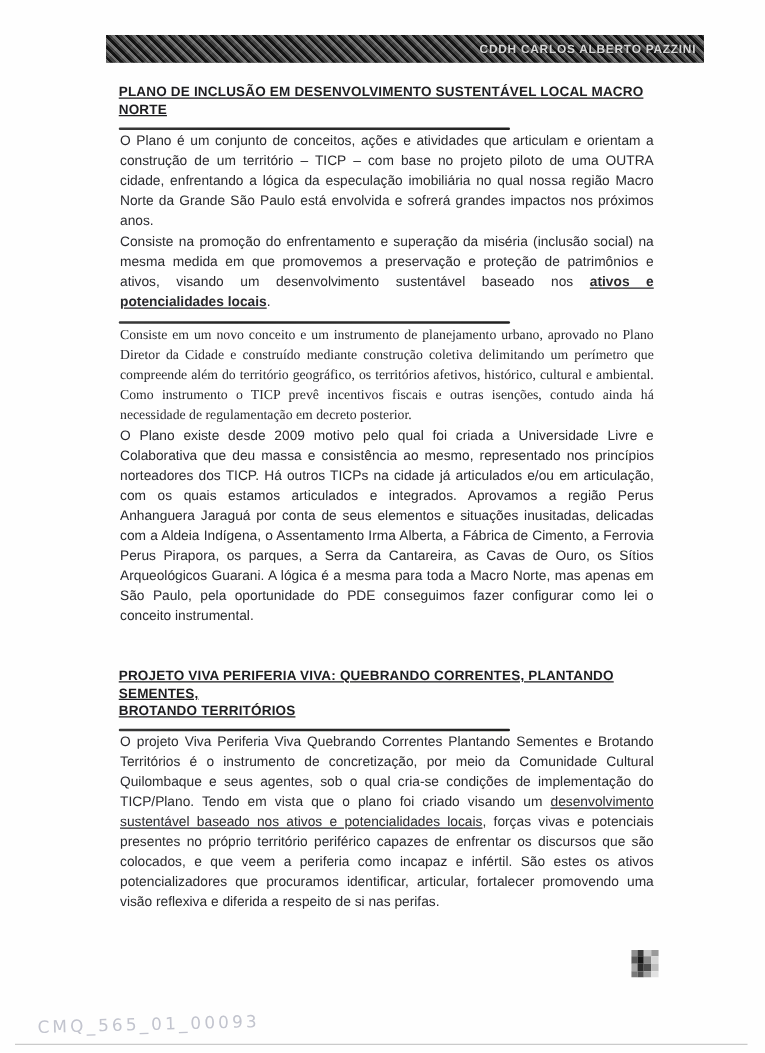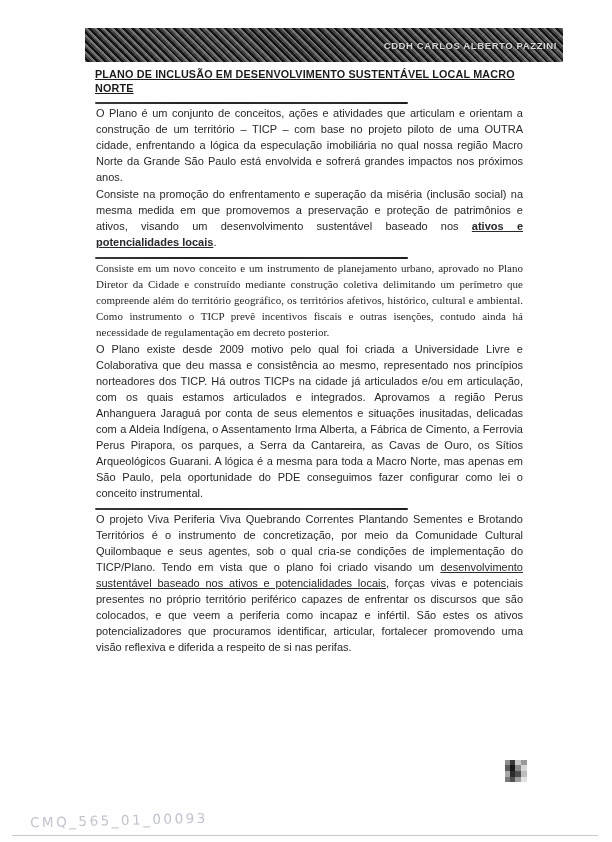--- a/index.html
+++ b/index.html
@@ -11,21 +11,21 @@
     overflow:hidden;
   }
   .page{
     position:absolute;inset:0;
     background:#fefefe;
   }
   
   .stamp-band{
     position:absolute;
     left:85px;top:28px;
-    width:478px;height:34px;
+    width:478px;height:22px;
     background-color:#1d1d1d;
     background-image:
       repeating-linear-gradient(45deg, rgba(130,130,130,.85) 0 2px, rgba(18,18,18,.92) 2px 4px, rgba(75,75,75,.8) 4px 6px),
       repeating-linear-gradient(-45deg, rgba(0,0,0,.55) 0 3px, rgba(150,150,150,.30) 3px 5px, rgba(0,0,0,.45) 5px 8px);
     display:flex;align-items:center;justify-content:flex-end;
   }
   .stamp-band .stamp-text{
     color:#d8d8d8;
     font-size:9.5px;
     font-weight:bold;
@@ -121,20 +121,21 @@
     <p class="body-par mt-14">O Plano é um conjunto de conceitos, ações e atividades que articulam e orientam a construção de um território – TICP – com base no projeto piloto de uma OUTRA cidade, enfrentando a lógica da especulação imobiliária no qual nossa região Macro Norte da Grande São Paulo está envolvida e sofrerá grandes impactos nos próximos anos.</p>
 
     <p class="body-par mt-10"><span>Consiste na promoção do enfrentamento e superação da miséria (inclusão social) na mesma medida em que promovemos a preservação e proteção de patrimônios e ativos, visando um desenvolvimento sustentável baseado nos </span><span class="em-bold-underline">ativos e potencialidades locais</span><span>.</span></p>
 
     <div class="rule"></div>
 
     <p class="body-par mt-17">Consiste em um novo conceito e um instrumento de planejamento urbano, aprovado no Plano Diretor da Cidade e construído mediante construção coletiva delimitando um perímetro que compreende além do território geográfico, os territórios afetivos, histórico, cultural e ambiental. Como instrumento o TICP prevê incentivos fiscais e outras isenções, contudo ainda há necessidade de regulamentação em decreto posterior.</p>
 
     <p class="body-par mt-12">O Plano existe desde 2009 motivo pelo qual foi criada a Universidade Livre e Colaborativa que deu massa e consistência ao mesmo, representado nos princípios norteadores dos TICP.  Há outros TICPs na cidade já articulados e/ou em articulação, com os quais estamos articulados e integrados.  Aprovamos a região Perus Anhanguera Jaraguá por conta de seus elementos e situações inusitadas, delicadas com a Aldeia Indígena, o Assentamento Irma Alberta, a Fábrica de Cimento, a Ferrovia Perus Pirapora, os parques, a Serra da Cantareira, as Cavas de Ouro, os Sítios Arqueológicos Guarani. A lógica é a mesma para toda a Macro Norte, mas apenas em São Paulo, pela oportunidade do PDE conseguimos fazer configurar como lei o conceito instrumental.</p>
 
+    <h2 class="doc-title title-3"><span>PROJETO VIVA PERIFERIA VIVA: QUEBRANDO CORRENTES, PLANTANDO SEMENTES,</span><br><span>BROTANDO TERRITÓRIOS</span></h2>
     <div class="rule"></div>
 
     <p class="body-par mt-24"><span>O projeto Viva Periferia Viva Quebrando Correntes Plantando Sementes e Brotando Territórios é o instrumento de concretização, por meio da Comunidade Cultural Quilombaque e seus agentes, sob o qual cria-se condições de implementação do TICP/Plano. Tendo em vista que o plano foi criado visando um </span><span class="em-underline">desenvolvimento sustentável baseado nos ativos e potencialidades locais</span><span>, forças vivas e potenciais presentes no próprio território periférico capazes de enfrentar os discursos que são colocados, e que veem a periferia como incapaz e infértil. São estes os ativos potencializadores que procuramos identificar, articular, fortalecer promovendo uma visão reflexiva e diferida a respeito de si nas perifas.</span></p>
 
   </div>
 
   <div class="scan-artifact">
     <svg width="22" height="22" viewBox="0 0 22 22">
       <rect x="0" y="0" width="5" height="5" fill="#8f8f8f"></rect>
       <rect x="5" y="0" width="5" height="5" fill="#3a3a3a"></rect>

